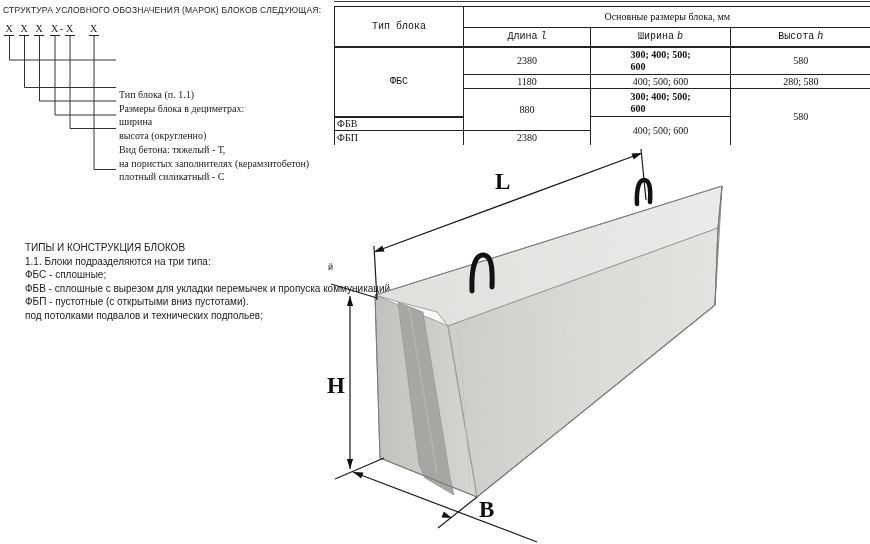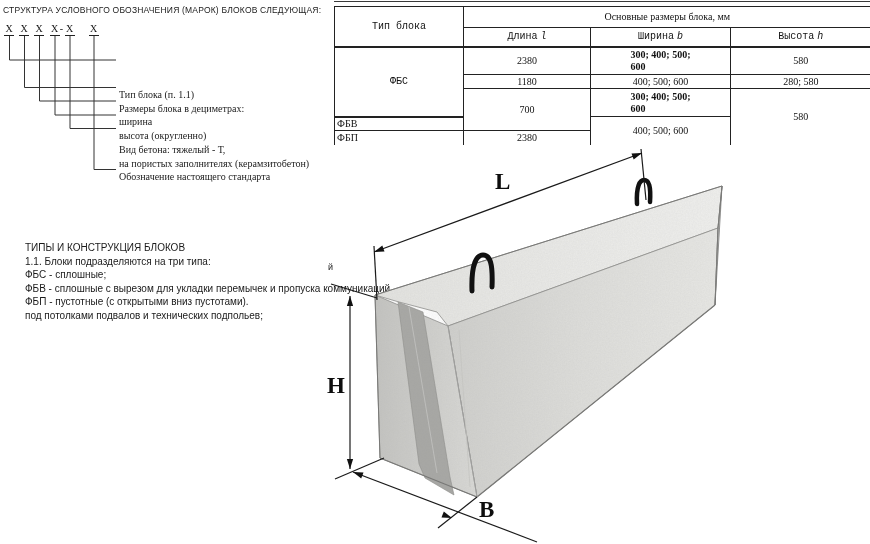--- a/index.html
+++ b/index.html
@@ -73,21 +73,21 @@
   </g>
 </svg>
 
 <div class="abs struct-labels">
   <div>Тип блока (п. 1.1)</div>
   <div>Размеры блока в дециметрах:</div>
   <div>ширина</div>
   <div>высота (округленно)</div>
   <div>Вид бетона: тяжелый - Т,</div>
   <div>на пористых заполнителях (керамзитобетон)</div>
-  <div>Обозначение настоящего стандарта</div>
+  <div>плотный силикатный - С</div>
 </div>
 
 <div class="abs top-rule"></div>
 
 <div class="abs block-table">
   <table>
     <colgroup>
         <col style="width:129px">
         <col style="width:127px">
         <col style="width:140px">
@@ -109,21 +109,21 @@
         <td><span class="preblock">300; 400; 500;
 600</span></td>
         <td class="last-col">580</td>
       </tr>
       <tr class="h14">
         <td>1180</td>
         <td>400; 500; 600</td>
         <td class="last-col">280; 580</td>
       </tr>
       <tr class="h28">
-        <td rowspan="2">700</td>
+        <td rowspan="2">880</td>
         <td><span class="preblock">300; 400; 500;
 600</span></td>
         <td rowspan="3" class="last-col no-bb">580</td>
       </tr>
       <tr class="h14">
         <td class="type-left">ФБВ</td>
         <td rowspan="2" class="no-bb">400; 500; 600</td>
       </tr>
       <tr class="h14">
         <td class="type-left no-bb">ФБП</td>

